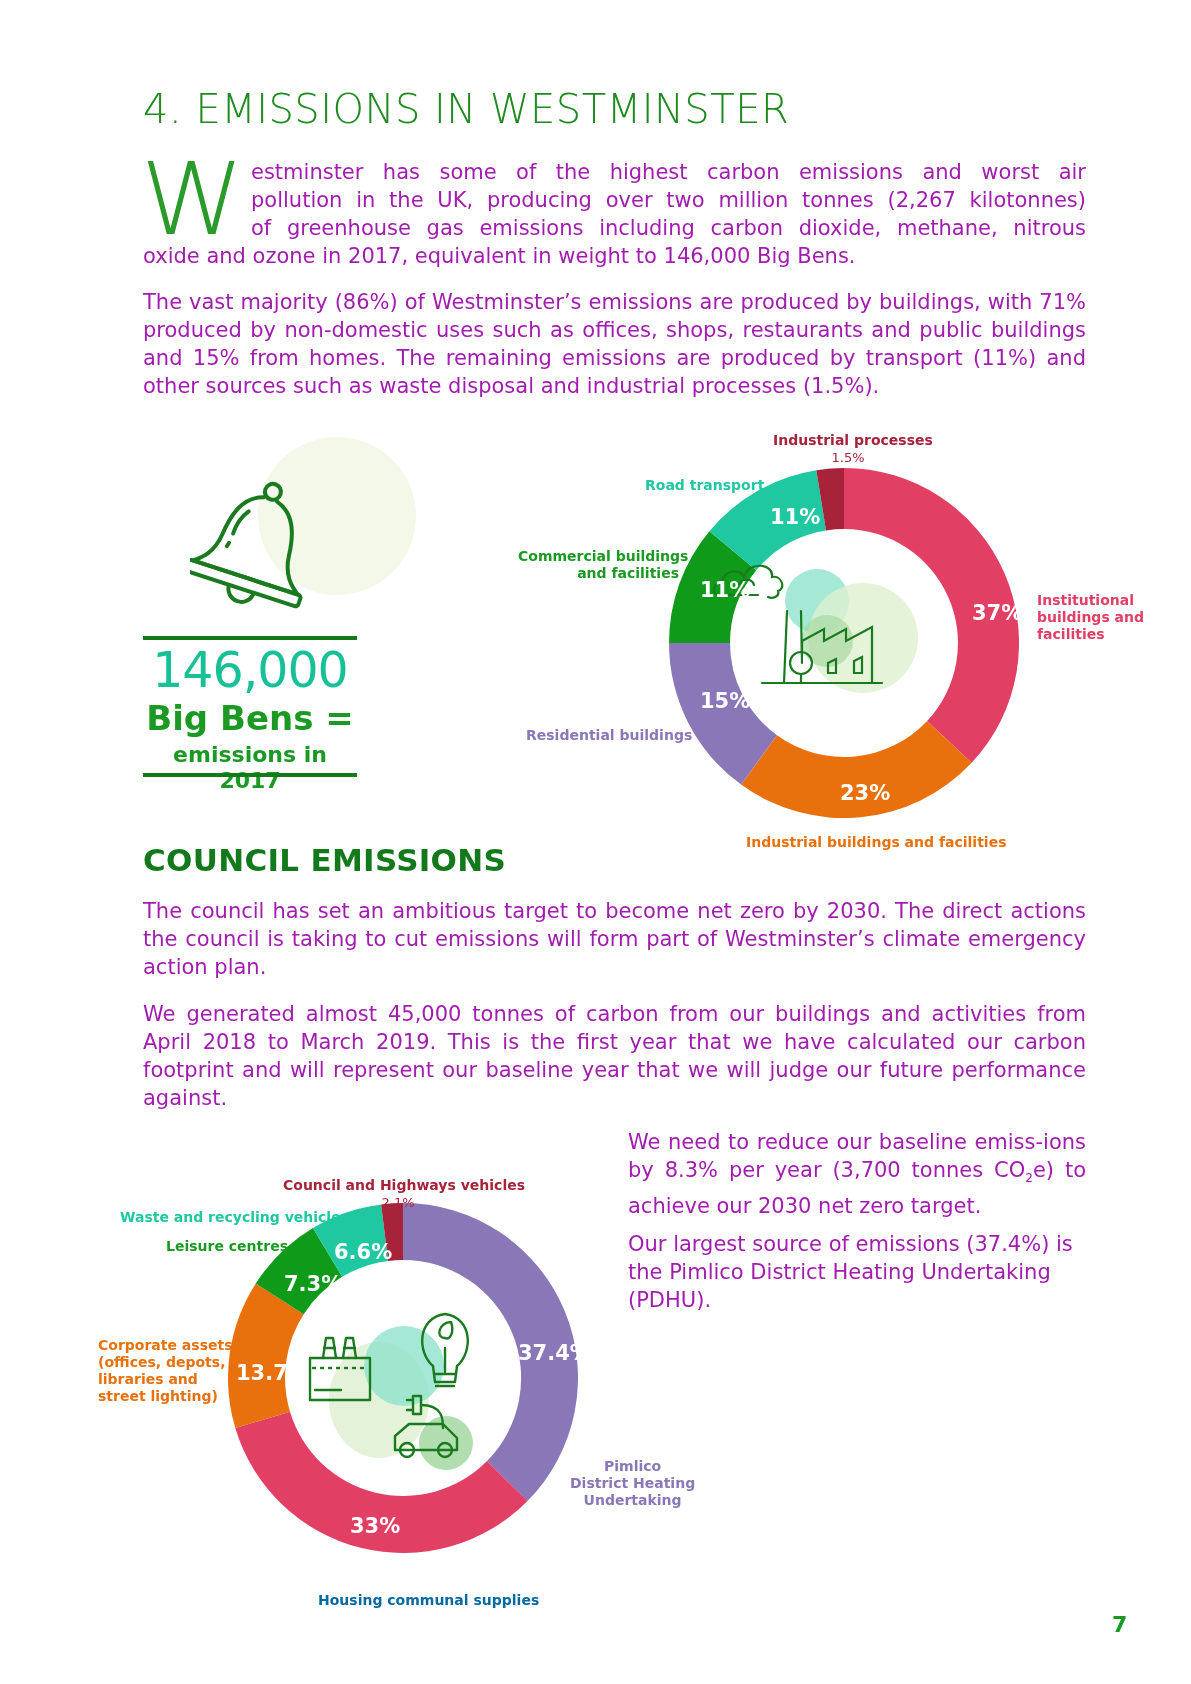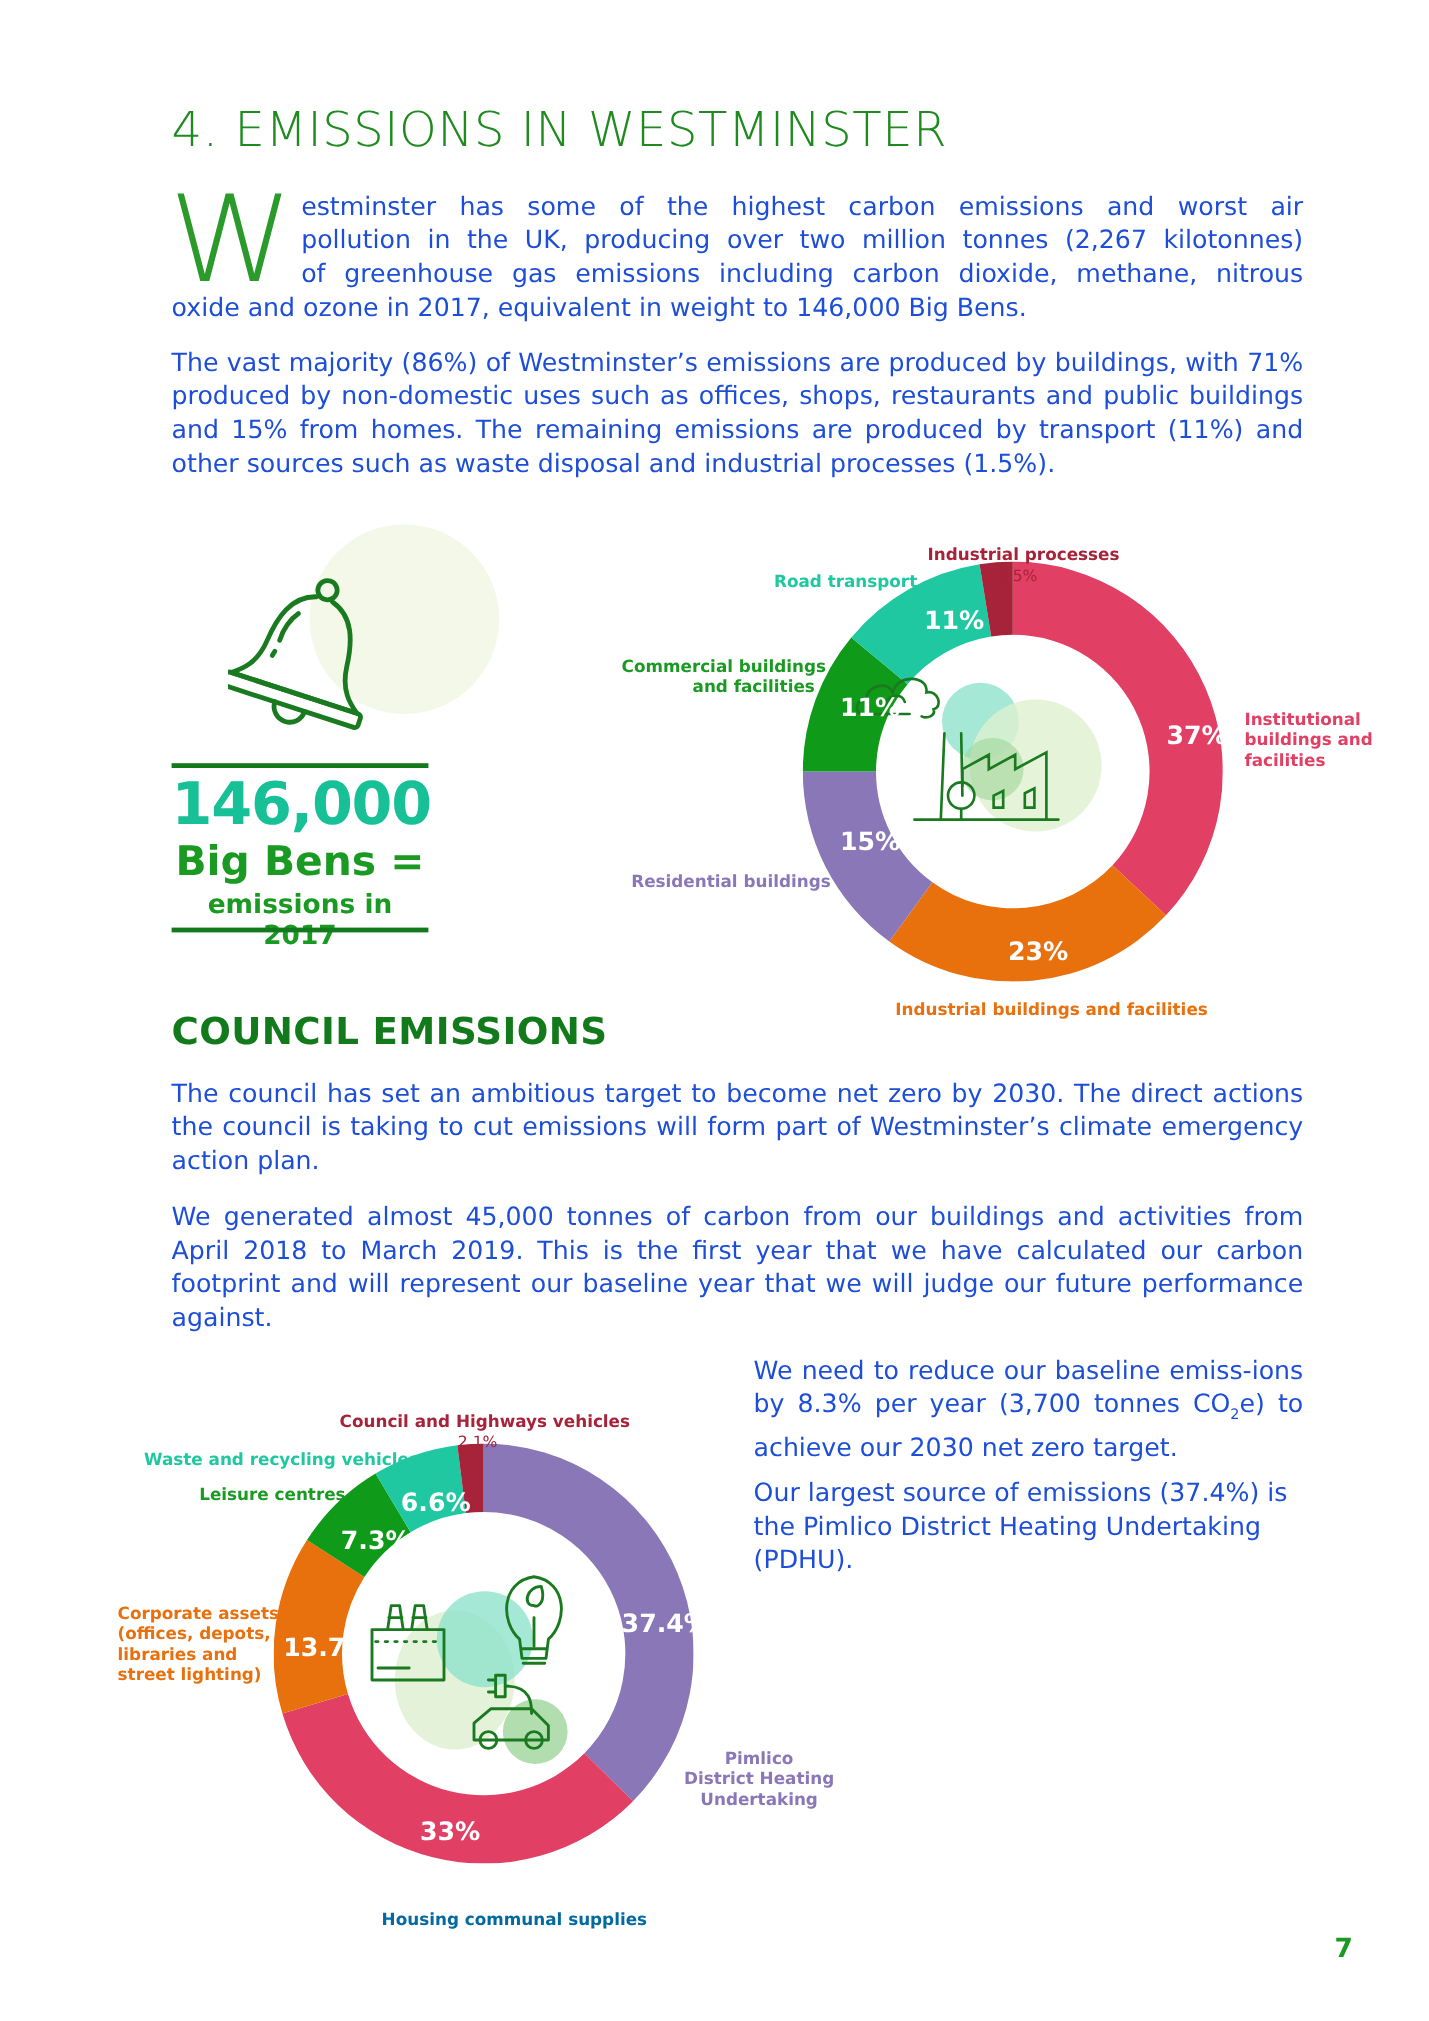--- a/index.html
+++ b/index.html
@@ -1,25 +1,25 @@
 <!DOCTYPE html>
 <html><head>
 <meta charset="utf-8">
 <style>
   html,body{margin:0;padding:0;background:#fff;}
   body{width:1191px;height:1684px;position:relative;overflow:hidden;font-family:"DejaVu Sans","Liberation Sans",sans-serif;color:#1a1a1a;}
   .abs{position:absolute;}
   .title{left:143px;top:86px;font-size:40px;font-weight:300;color:#1f8a1f;letter-spacing:0.5px;font-family:"DejaVu Sans",sans-serif;white-space:nowrap;}
-  .body-text{font-size:21px;line-height:28px;text-align:justify;color:#1d4ed8;}
+  .body-text{font-size:21px;line-height:28px;text-align:justify;color:#a21caf;}
   .dropcap{position:absolute;left:143px;top:150px;font-size:100px;line-height:100px;font-weight:200;color:#2a9a2a;font-family:"DejaVu Sans",sans-serif;transform:scaleX(1.05);}
   .intro{left:143px;top:158px;width:943px;}
   .intro .indent{display:block;padding-left:108px;}
   .para2{left:143px;top:288px;width:943px;}
   .stat-line{left:143px;width:214px;height:4px;background:#137a1c;}
-  .stat-num{left:143px;top:645px;width:214px;text-align:center;font-size:49px;font-weight:bold;color:#17c096;line-height:52px;letter-spacing:-1px;}
+  .stat-num{left:143px;top:645px;width:214px;text-align:center;font-size:49px;font-weight:normal;color:#17c096;line-height:52px;letter-spacing:-1px;}
   .stat-label{left:143px;top:700px;width:214px;text-align:center;font-size:34px;font-weight:bold;color:#1a9a22;line-height:36px;}
   .stat-sub{left:143px;top:742px;width:214px;text-align:center;font-size:22px;font-weight:bold;color:#1a9a22;line-height:26px;}
   .h2{left:143px;top:842px;font-size:31px;font-weight:bold;color:#137a1c;letter-spacing:0.3px;}
   .para3{left:143px;top:897px;width:943px;}
   .para4{left:143px;top:1000px;width:943px;}
   .right-col{left:628px;width:458px;}
   .lbl{position:absolute;font-size:14px;font-weight:bold;line-height:17px;white-space:nowrap;}
   .pct{position:absolute;font-size:21px;font-weight:bold;color:#fff;white-space:nowrap;}
   .page-num{left:1112px;top:1612px;font-size:22px;font-weight:bold;color:#1a9a22;}
   sub{font-size:12px;}
@@ -79,21 +79,21 @@
       <path d="M-42,12 L-42,-2 L-20,-14 L-20,-2 L2,-14 L2,-2 L28,-16 L28,40"></path>
       <path d="M-82,40 L38,40"></path>
       <circle cx="-43" cy="20" r="11"></circle>
       <path d="M-43,31 L-43,40"></path>
       <path d="M-16,20 L-8,16 L-8,30 L-16,30 Z"></path>
       <path d="M10,18 L18,14 L18,30 L10,30 Z"></path>
     </g>
   </g>
 </svg>
 
-<div class="lbl" style="left:773px;top:455px;color:#a6233a;text-align:center;width:150px;">
+<div class="lbl" style="left:773px;top:432px;color:#a6233a;text-align:center;width:150px;">
   <div>Industrial processes</div>
   <div style="font-weight:normal;font-size:13px;">1.5%</div>
 </div>
 <div class="lbl" style="left:645px;top:477px;color:#1fc8a0;">Road transport</div>
 <div class="lbl" style="left:518px;top:548px;color:#1a9a22;text-align:right;width:161px;">
   <div>Commercial buildings</div>
   <div>and facilities</div>
 </div>
 <div class="lbl" style="left:1037px;top:592px;color:#e13f64;">
   <div>Institutional</div>

